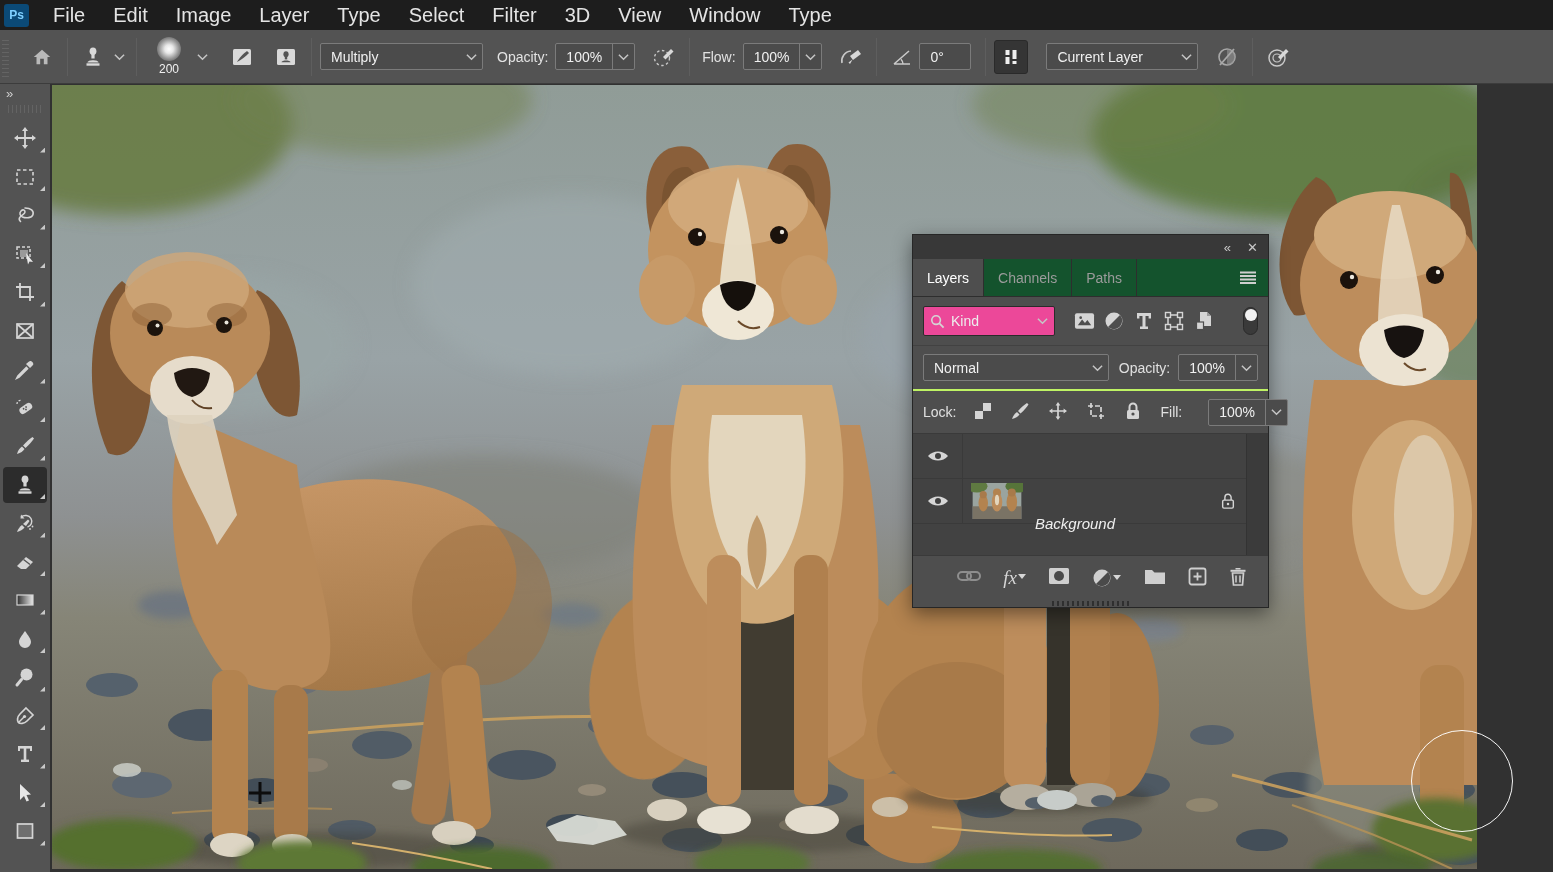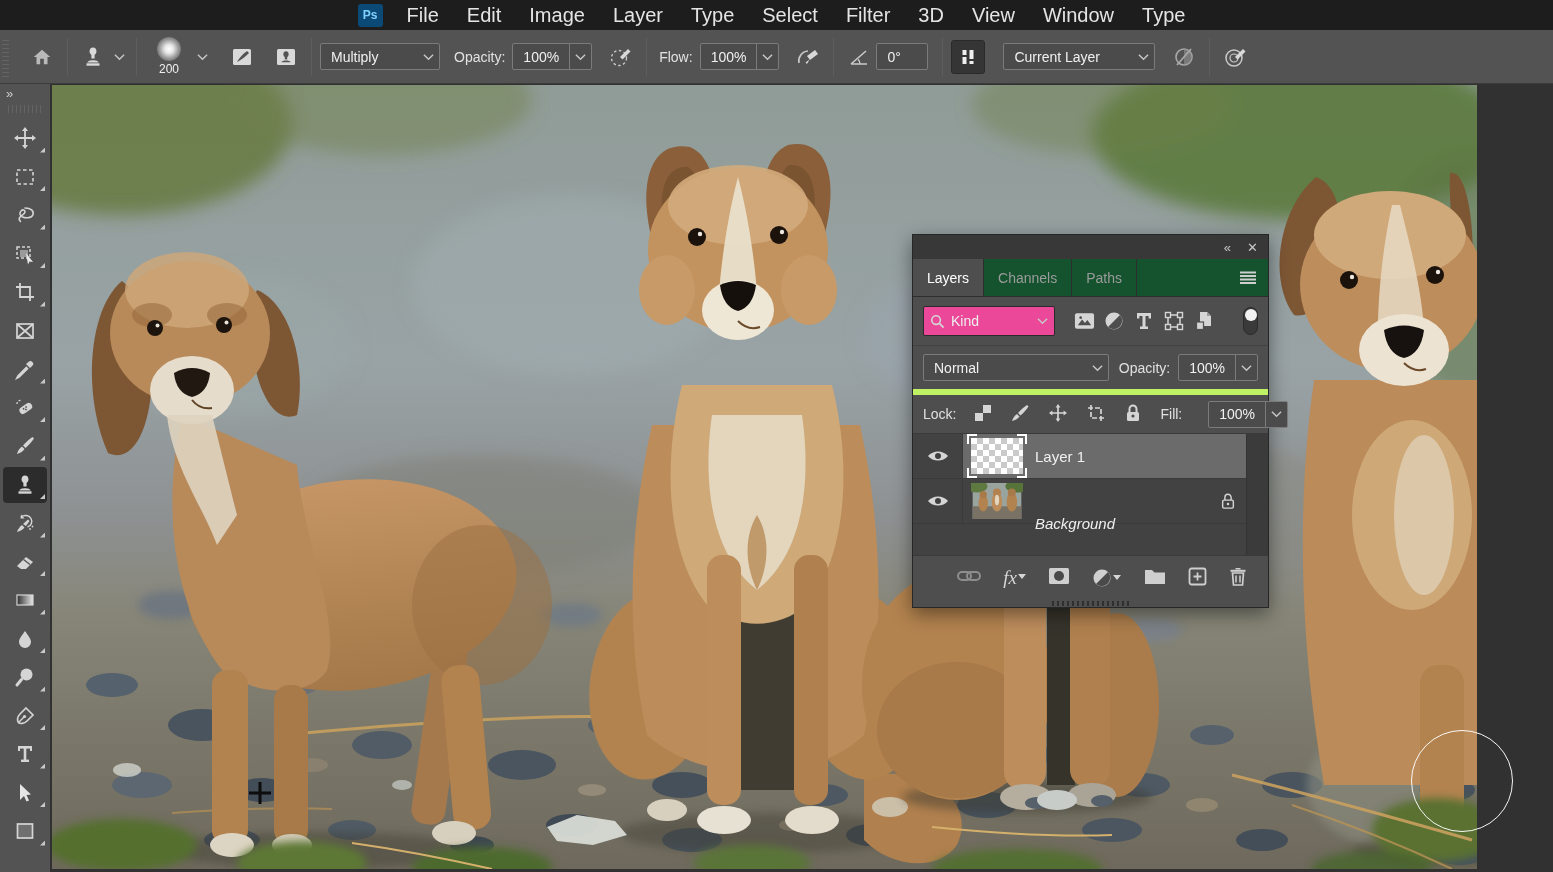--- a/index.html
+++ b/index.html
@@ -1,21 +1,21 @@
 <!DOCTYPE html>
 <html><head>
 <meta charset="utf-8">
 <style>
   * { margin:0; padding:0; box-sizing:border-box; }
   html,body { width:1553px; height:872px; overflow:hidden; background:#313131;
     font-family:"Liberation Sans", sans-serif; -webkit-font-smoothing:antialiased; }
 
   
   .menubar { position:absolute; left:0; top:0; width:1553px; height:30px; background:#1d1d1d;
-    display:flex; align-items:center; z-index:30;justify-content:center; }
+    display:flex; align-items:center; z-index:30; }
   .ps-logo { width:25px; height:23px; margin:0 10px 0 4px; border-radius:3px; background:#0b4a77;
     color:#7fd0ff; font-size:12px; font-weight:bold; display:flex; align-items:center; justify-content:center; }
   .menu-item { color:#e4e4e4; font-size:20px; padding:0 14px; height:30px; line-height:30px; cursor:default; }
 
   
   .optionsbar { position:absolute; left:0; top:30px; width:1553px; height:54px; background:#535353;
     border-bottom:1px solid #3c3c3c; display:flex; align-items:center; z-index:30; color:#dedede; }
   .obar-grip { width:7px; height:40px; margin-left:2px;
     background:repeating-linear-gradient(0deg,#6b6b6b 0 1px,transparent 1px 4px); opacity:.7; }
   .sep { width:1px; height:38px; background:#454545; border-right:1px solid #5e5e5e; margin:0 8px; }
@@ -73,21 +73,21 @@
   .kind-combo { width:132px; height:30px; background:#ec4899; border:1px solid #2b2b2b; border-radius:2px;
     display:flex; align-items:center; padding:0 6px; margin-right:14px; }
   .kind-combo .val { flex:1; padding-left:6px; color:#ededed; }
   .f-ic { width:30px; display:flex; justify-content:center; }
   .toggle-pill { margin-left:auto; width:15px; height:28px; border-radius:8px; background:#3a3a3a;
     border:1px solid #2a2a2a; position:relative; }
   .toggle-pill .ball { position:absolute; top:1px; left:0.5px; width:12px; height:12px; border-radius:50%; background:#f2f2f2; }
   .p-blend { height:44px; border-top:1px solid #424242; }
   .blend-combo { width:186px; }
   .num-combo { margin-left:auto; }
-  .p-lock { height:44px; border-top:6px solid #bef264; gap:18px; }
+  .p-lock { height:44px; border-top:2px solid #bef264; gap:18px; }
   .p-label { color:#e0e0e0; }
   .p-list { height:122px; background:#424242; border-top:1px solid #3a3a3a; position:relative; }
   .scrollgutter { position:absolute; right:0; top:0; bottom:0; width:22px; background:#3b3b3b; border-left:1px solid #333; }
   .layer-row { height:45px; display:flex; align-items:stretch; border-bottom:1px solid #3a3a3a; }
   .eye-cell { width:50px; display:flex; align-items:center; justify-content:center; border-right:1px solid #3a3a3a; }
   .row-body { flex:1; margin-right:22px; display:flex; align-items:center; gap:12px; padding-left:8px; }
   .layer-row.sel .row-body { background:#6b6b6b; }
   .thumb { width:52px; height:36px; position:relative; flex:none; }
   .thumb.checker { background-color:#ffffff;
     background-image:linear-gradient(45deg,#cacaca 25%,transparent 25%,transparent 75%,#cacaca 75%),
@@ -174,21 +174,21 @@
   <div class="icon-btn" style="margin-left:10px">
     <svg width="26" height="26" viewBox="0 0 26 26">
       <rect x="4" y="5" width="18" height="16" rx="1.5" fill="#d9d9d9"></rect>
       <ellipse cx="13" cy="10.2" rx="2.6" ry="2.9" fill="#535353"></ellipse>
         <rect x="11.8" y="12.4" width="2.4" height="3" fill="#535353"></rect>
       <path d="M8.5 18.2 C8.5 16 17.5 16 17.5 18.2 Z" fill="#535353"></path>
     </svg>
   </div>
   <div class="sep"></div>
 
-  <div class="combo noline" style="width:120px">
+  <div class="combo noline" style="width:163px">
     <span class="val" style="flex:1">Multiply</span>
     <span class="cseg">
         <svg width="11" height="8" viewBox="0 0 12 8">
           <path d="M1 1.5 L6 6.5 L11 1.5" stroke="#c6c6c6" stroke-width="1.6" fill="none"></path>
         </svg>
       </span>
   </div>
 
   <span class="obar-label" style="margin-left:14px">Opacity:</span>
   <div class="combo">
@@ -773,26 +773,20 @@
   <div class="p-list">
     <div class="scrollgutter"></div>
 
     <div class="layer-row sel">
       <div class="eye-cell">
         <svg width="22" height="16" viewBox="0 0 22 16">
             <path d="M1 8 C6 2 16 2 21 8 C16 14 6 14 1 8 Z" fill="#d6d6d6"></path>
             <circle cx="11" cy="8" r="3" fill="#3f3f3f"></circle>
           </svg>
       </div>
-      <div class="row-body">
-        <div class="thumb checker">
-          <span class="corners"><i></i><i></i><i></i><i></i></span>
-        </div>
-        <span class="layer-name">Layer 1</span>
-      </div>
     </div>
 
     <div class="layer-row">
       <div class="eye-cell">
         <svg width="22" height="16" viewBox="0 0 22 16">
             <path d="M1 8 C6 2 16 2 21 8 C16 14 6 14 1 8 Z" fill="#d6d6d6"></path>
             <circle cx="11" cy="8" r="3" fill="#3f3f3f"></circle>
           </svg>
       </div>
       <div class="row-body">

